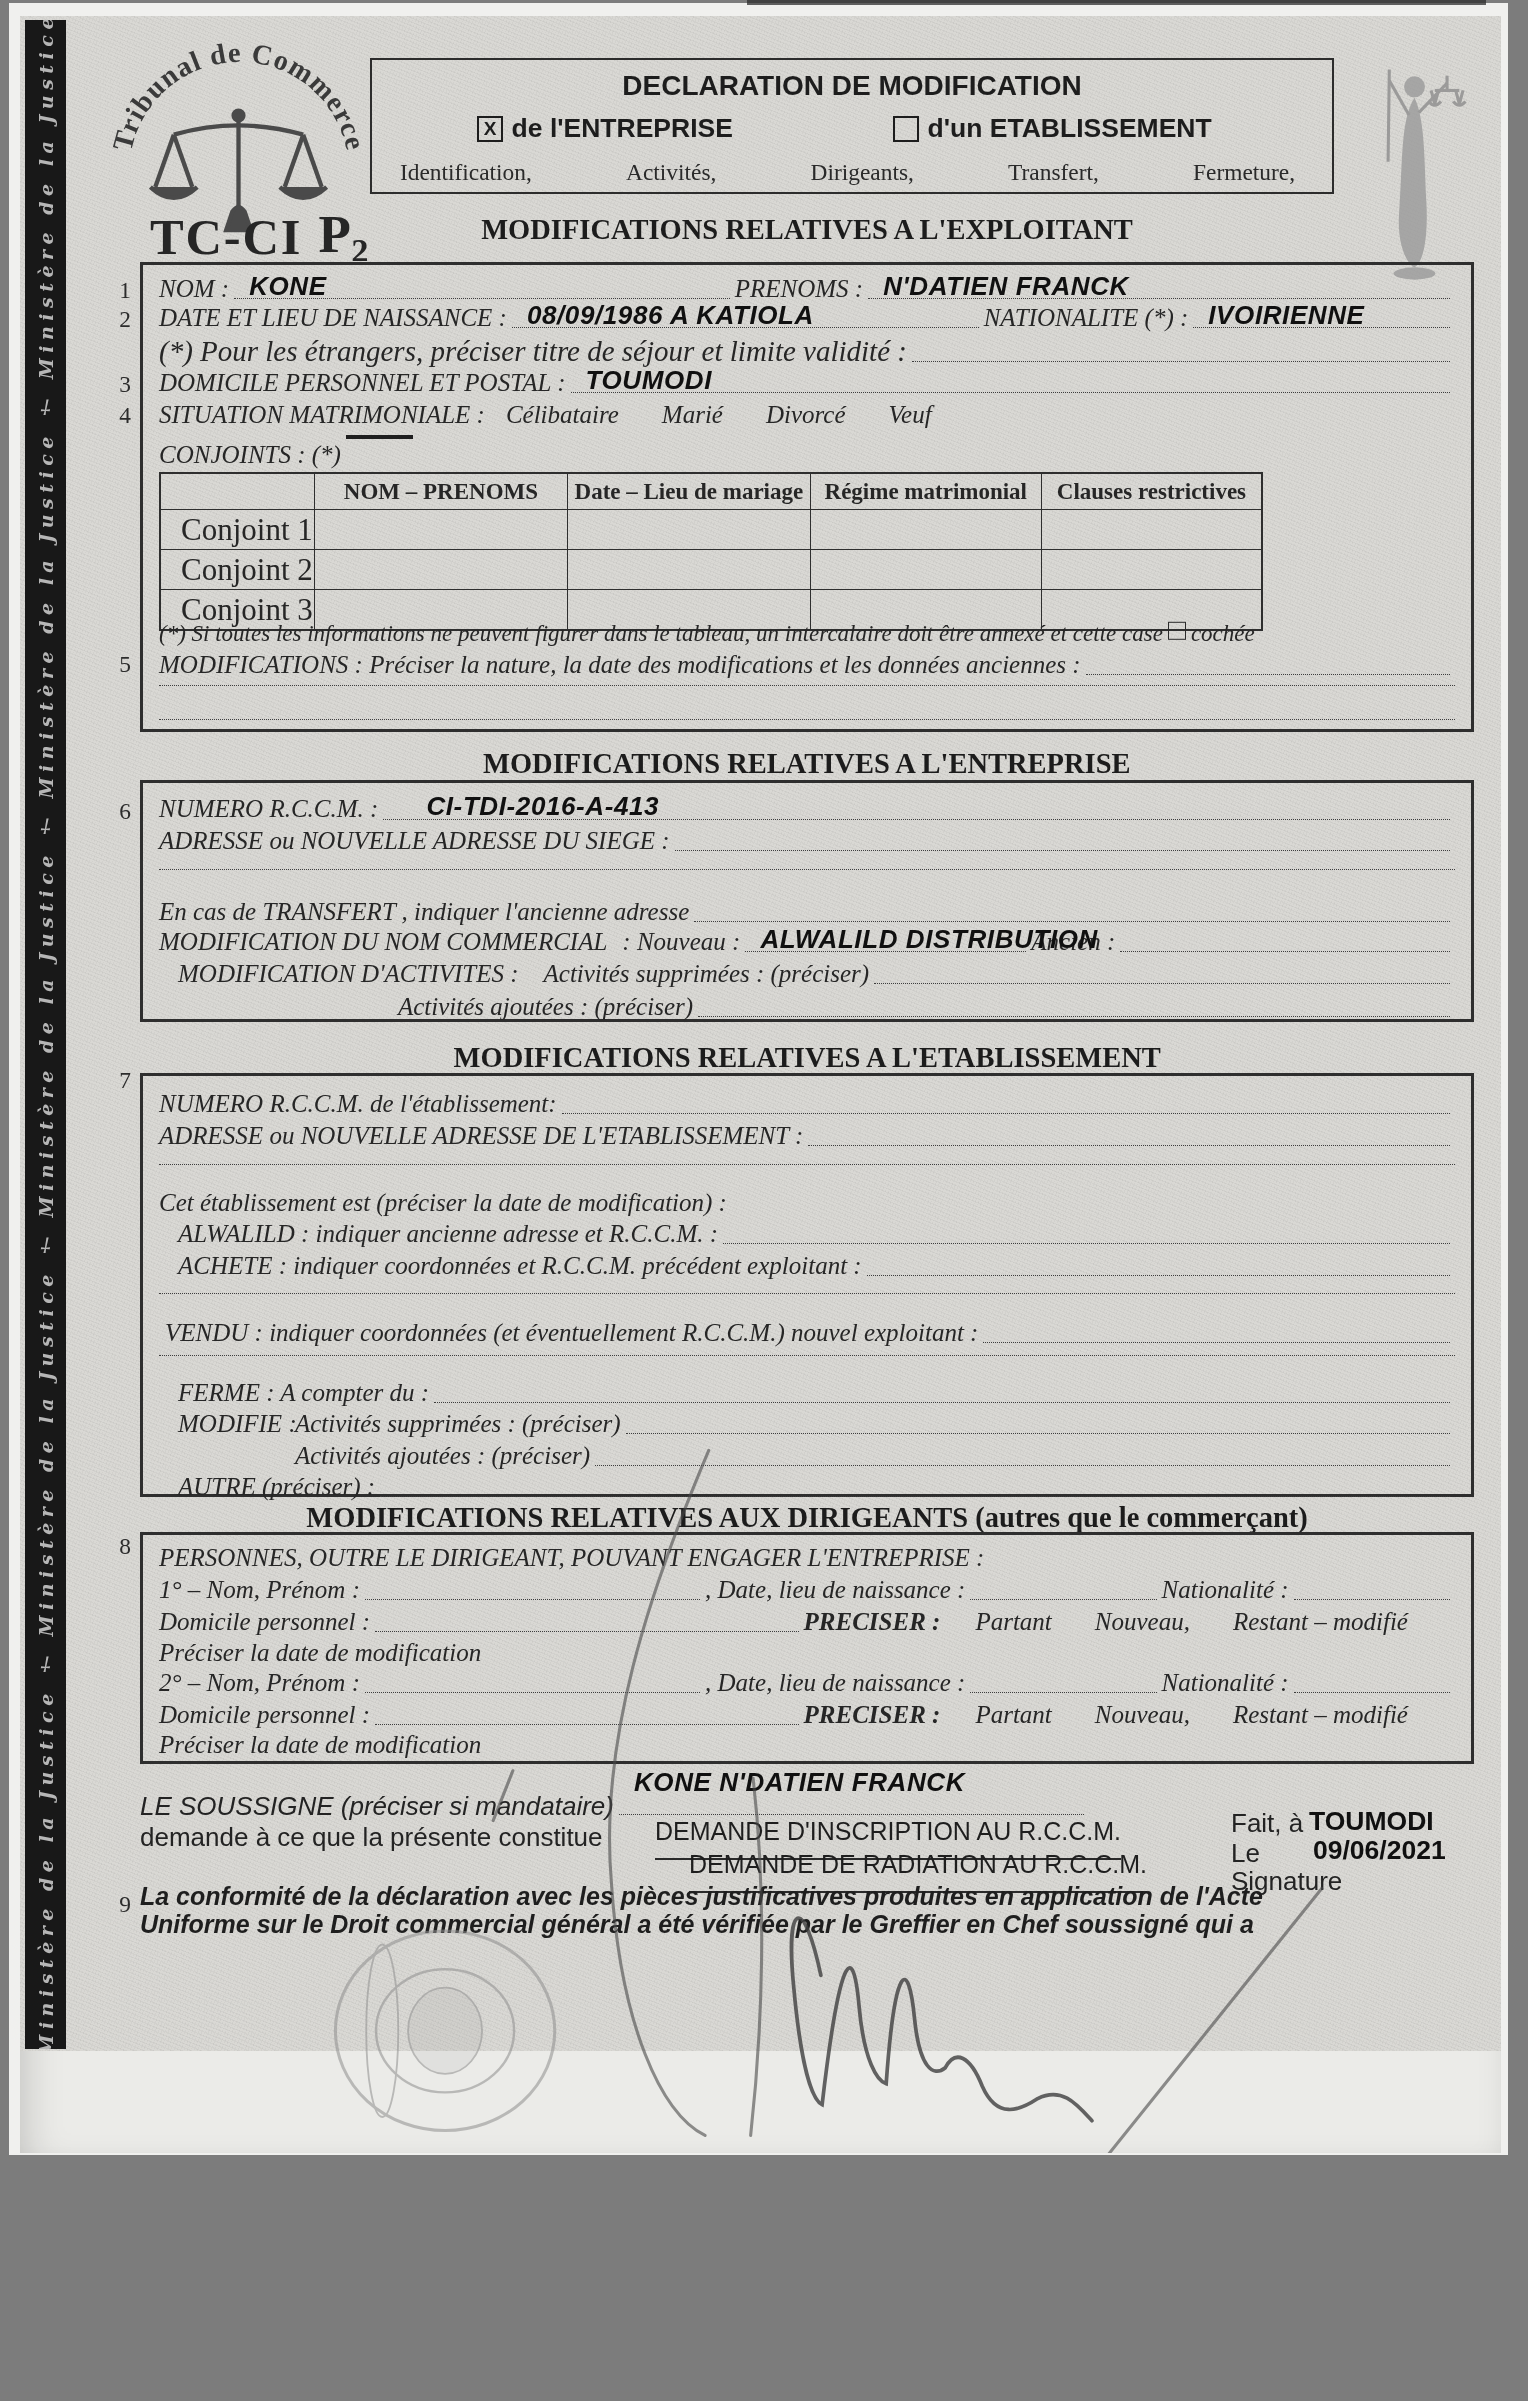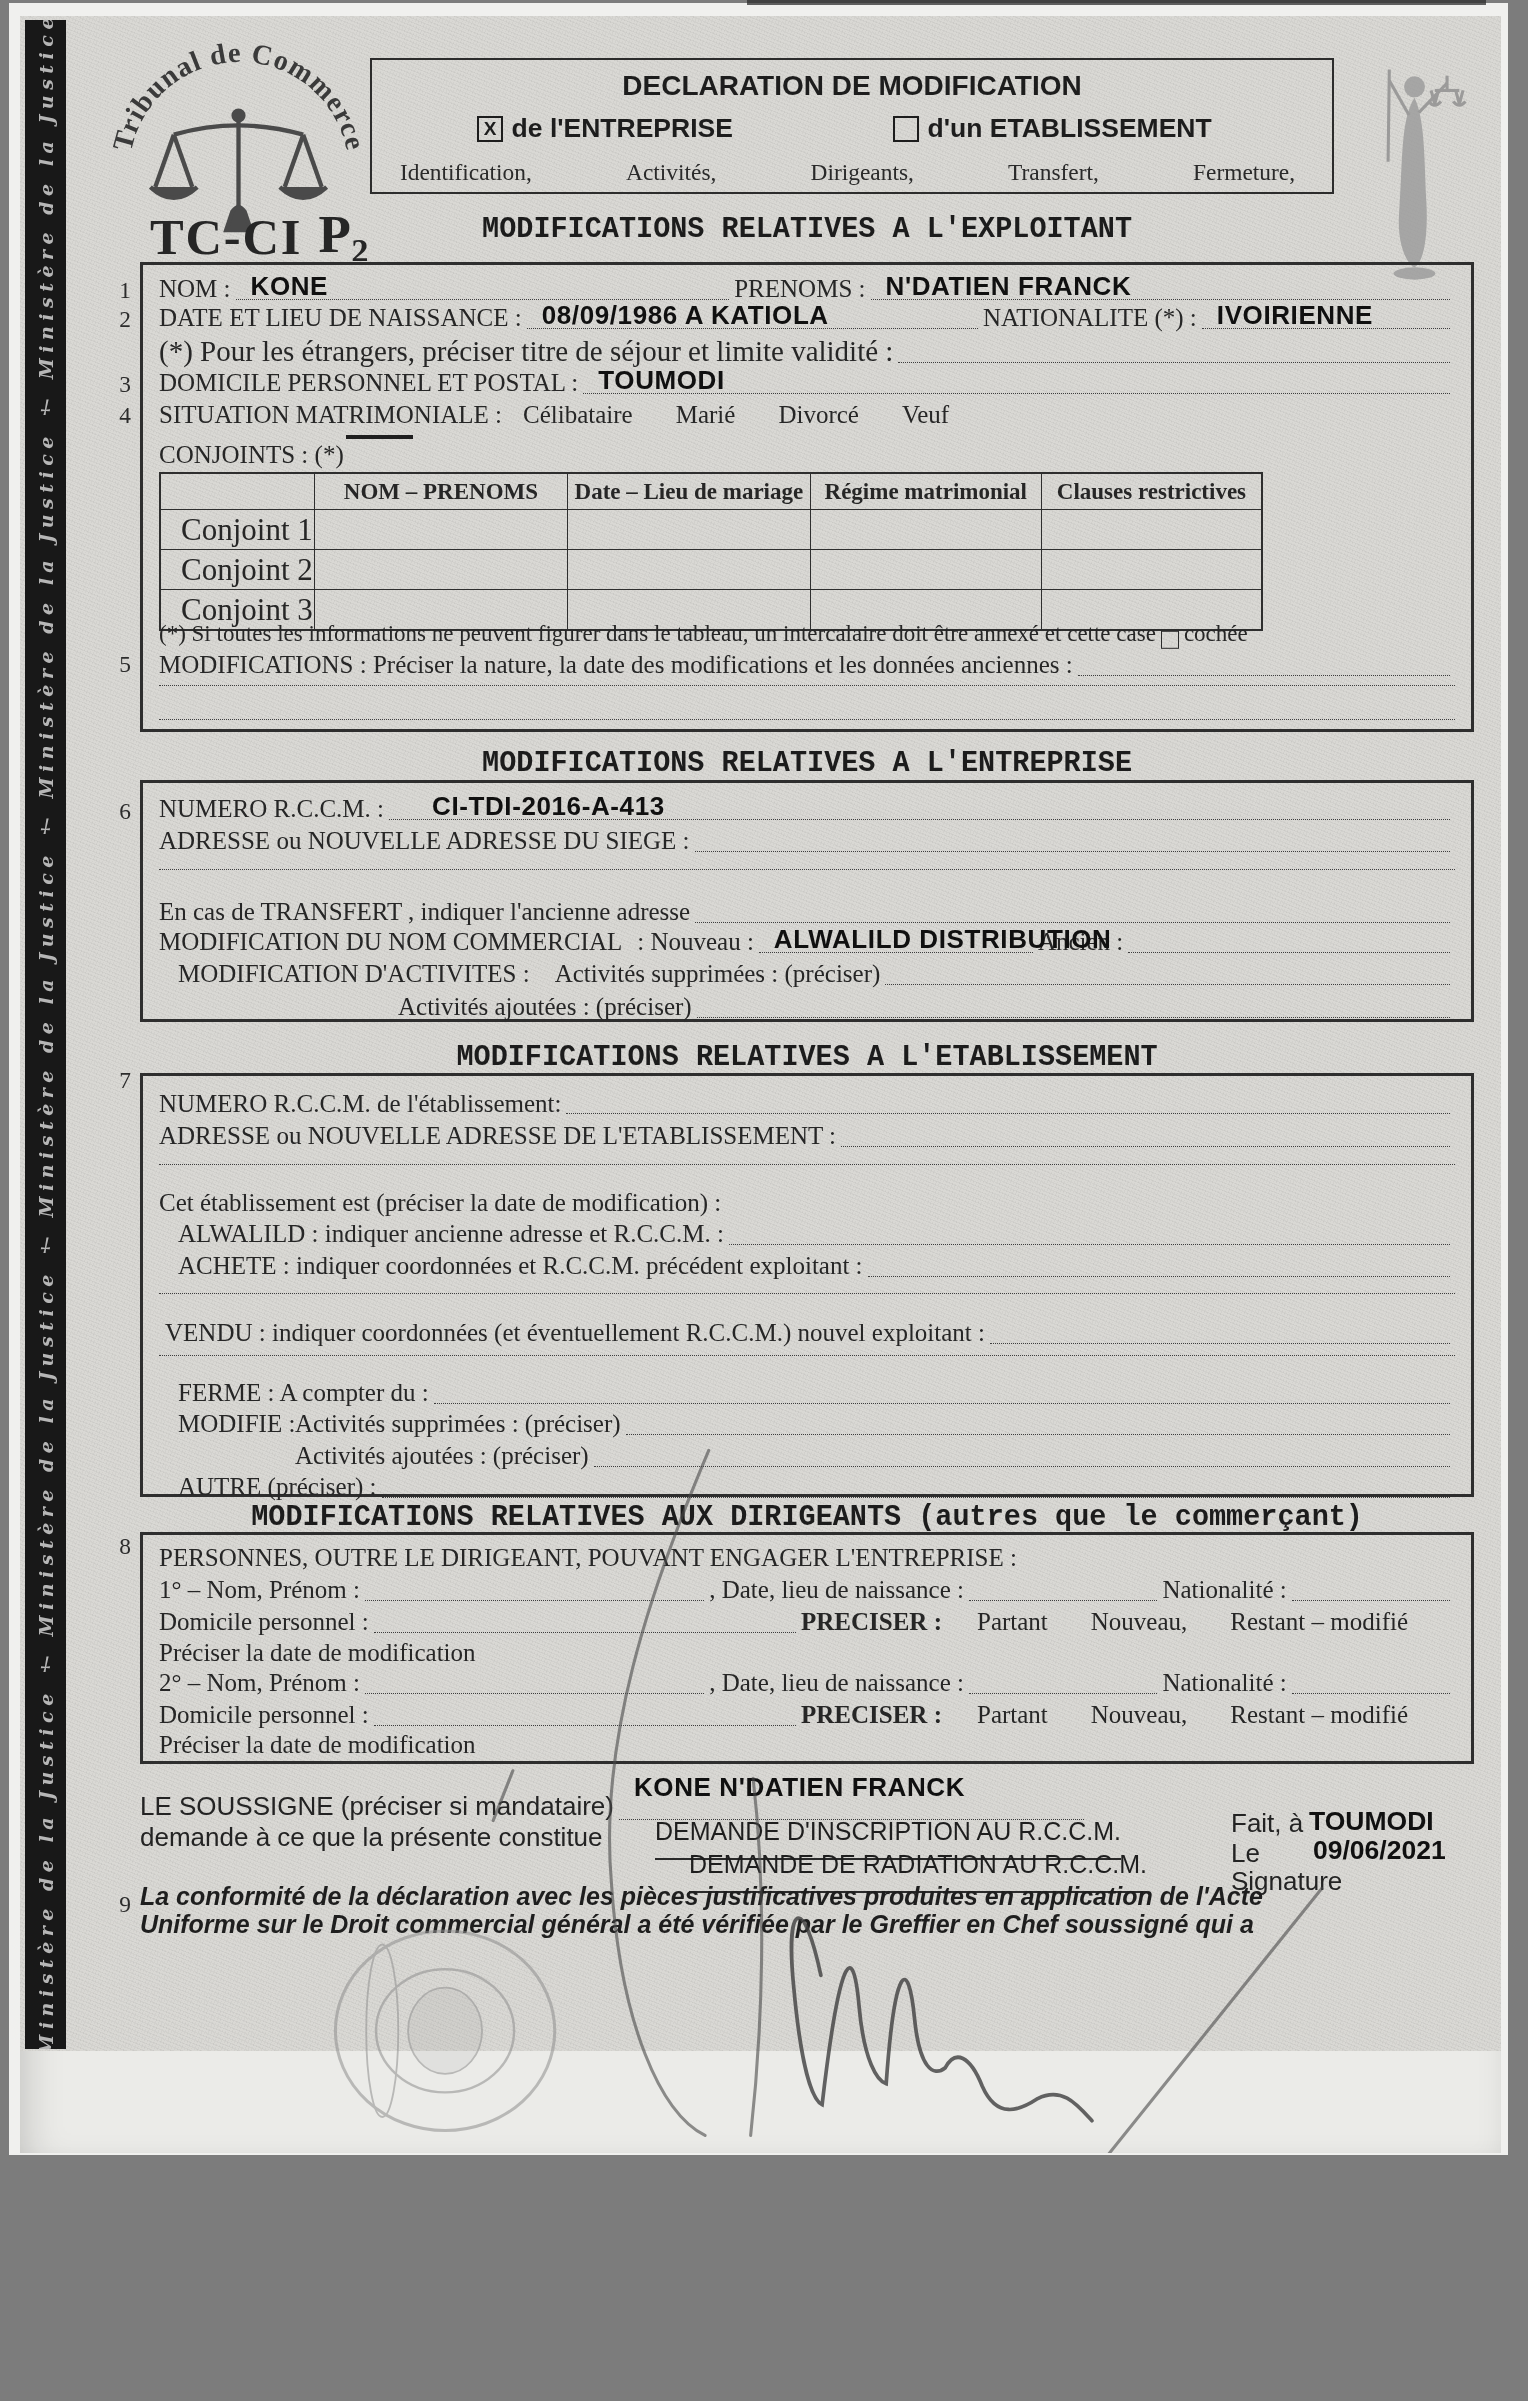--- a/index.html
+++ b/index.html
@@ -52,25 +52,25 @@
   .cbitem{position:absolute;display:flex;align-items:center;gap:8.6px;
     font-family:"Liberation Sans",sans-serif;font-weight:700;font-size:26.5px;color:#1d1d1d;}
   .cb{width:22px;height:22px;border:2.5px solid #1d1d1d;display:inline-flex;align-items:center;justify-content:center;
     font-family:"Liberation Sans",sans-serif;font-weight:700;font-size:19px;color:#1d1d1d;}
   .catrow{position:absolute;left:28px;right:37px;top:99px;display:flex;justify-content:space-between;
     font-size:23.4px;color:#2a2a2a;}
   
   .justice{position:absolute;left:1330px;top:35px;width:129px;height:246px;opacity:.8;}
   
   .sec-h{position:absolute;left:120px;width:1334px;text-align:center;
-    font-family:Liberation Mono, monospace;font-weight:700;font-size:30px;color:#1c1c1c;}
+    font-family:Liberation Serif, serif;font-weight:700;font-size:30px;color:#1c1c1c;}
   .sec-h > span{display:inline-block;transform:scaleX(.95);}
   
   .fbox{position:absolute;left:120px;width:1334px;border:3.1px solid #2e2e2e;box-sizing:border-box;}
-  .r{position:absolute;left:16px;right:16px;display:flex;align-items:flex-end;white-space:nowrap;}
+  .r{position:absolute;left:16px;right:16px;display:flex;white-space:nowrap;font-style:italic;}
   .lbl{font-size:25px;line-height:27px;color:#262626;}
   .lead{flex:1;border-bottom:1.8px dotted #3e3e3e;height:23.4px;position:relative;margin:0 5px 2.5px 5px;min-width:25px;}
   .val{position:absolute;left:15px;bottom:-3.7px;font-family:"Liberation Sans",sans-serif;
     font-weight:700;font-size:26px;color:#101010;letter-spacing:0.6px;white-space:nowrap;}
   .val-high{bottom:16px;}
   .opt{font-size:25px;line-height:27px;color:#262626;margin-right:43px;}
   .uline{position:absolute;height:0;border-bottom:4.3px solid #1f1f1f;}
   
   .ctable{position:absolute;left:16px;right:16px;border:2.5px solid #2e2e2e;border-collapse:collapse;table-layout:fixed;}
   .ctable th,.ctable td{border:1.8px solid #2e2e2e;font-weight:700;font-size:23px;color:#262626;}

